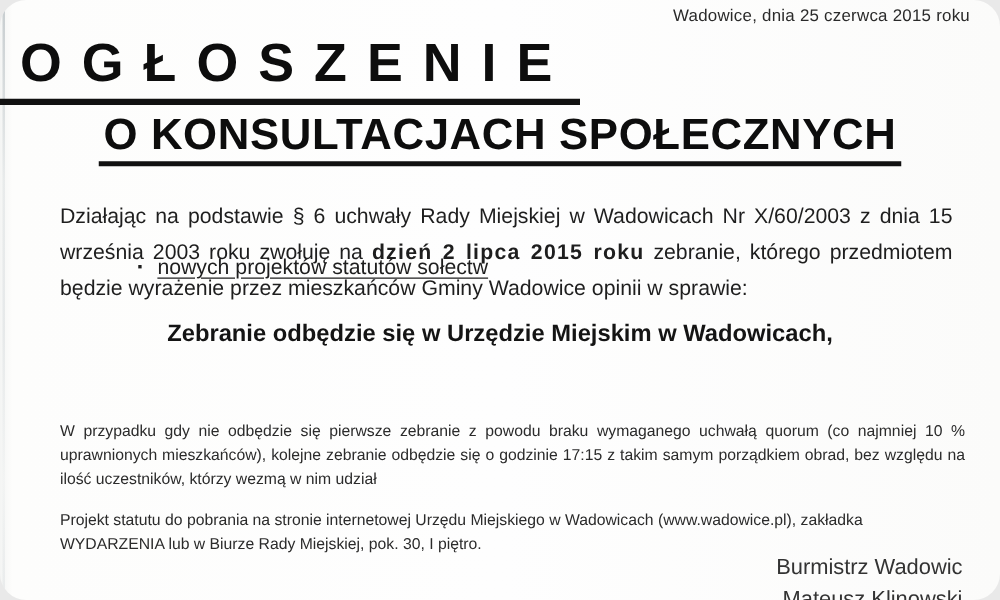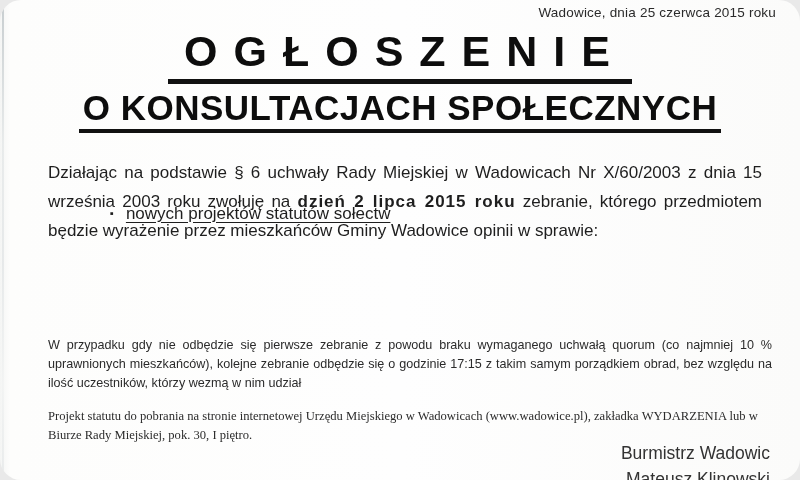--- a/index.html
+++ b/index.html
@@ -37,21 +37,20 @@
     right: 24px;
     font-size: 13.5px;
     color: #2a2a2a;
     letter-spacing: 0.2px;
   }
   .title-wrap {
     position: absolute;
     top: 27px;
     left: 0;
     width: 100%;
-    text-align: center;
   }
   .title {
     display: inline-block;
     font-size: 43px;
     font-weight: 700;
     letter-spacing: 16px;
     padding: 0 6px 3px 16px;
     border-bottom: 5px solid #111;
     color: #0d0d0d;
     white-space: nowrap;
@@ -119,21 +118,21 @@
   .smallprint {
     position: absolute;
     left: 48px;
     right: 28px;
     font-size: 12.6px;
     line-height: 19px;
     color: #2b2b2b;
   }
   .sp1 { top: 336px; }
   .sp1 .justified { text-align: justify; }
-  .sp2 { top: 407px; font-family: Liberation Serif, serif; }
+  .sp2 { top: 407px; }
   .signature {
     position: absolute;
     top: 440px;
     right: 30px;
     text-align: right;
     font-size: 17.5px;
     line-height: 26px;
     color: #333;
   }
 </style>
@@ -154,20 +153,21 @@
     <span class="subtitle">O KONSULTACJACH SPOŁECZNYCH</span>
   </div>
 
   <p class="intro"><span>Działając na podstawie § 6 uchwały Rady Miejskiej w Wadowicach Nr X/60/2003 z dnia 15 września 2003 roku zwołuję na </span><span class="bold-date">dzień 2 lipca 2015 roku</span><span> zebranie, którego przedmiotem będzie wyrażenie przez mieszkańców Gminy Wadowice opinii w sprawie:</span></p>
 
   <div class="bullet-line">
     <span class="bullet-glyph">▪</span><span class="bullet-text">nowych projektów statutów sołectw</span>
   </div>
 
   <div class="venue">
+    <div>Zebranie odbędzie się w Urzędzie Miejskim w Wadowicach,</div>
   </div>
 
   <div class="smallprint sp1">
     <div class="justified">W przypadku gdy nie odbędzie się pierwsze zebranie z powodu braku wymaganego uchwałą quorum (co najmniej 10 % uprawnionych mieszkańców), kolejne zebranie odbędzie się o godzinie 17:15 z takim samym porządkiem obrad, bez względu na ilość uczestników, którzy wezmą w nim udział</div>
   </div>
 
   <div class="smallprint sp2">
     <div class="justified">Projekt statutu do pobrania na stronie internetowej Urzędu Miejskiego w Wadowicach (www.wadowice.pl), zakładka WYDARZENIA lub w Biurze Rady Miejskiej, pok. 30, I piętro.</div>
   </div>
 

